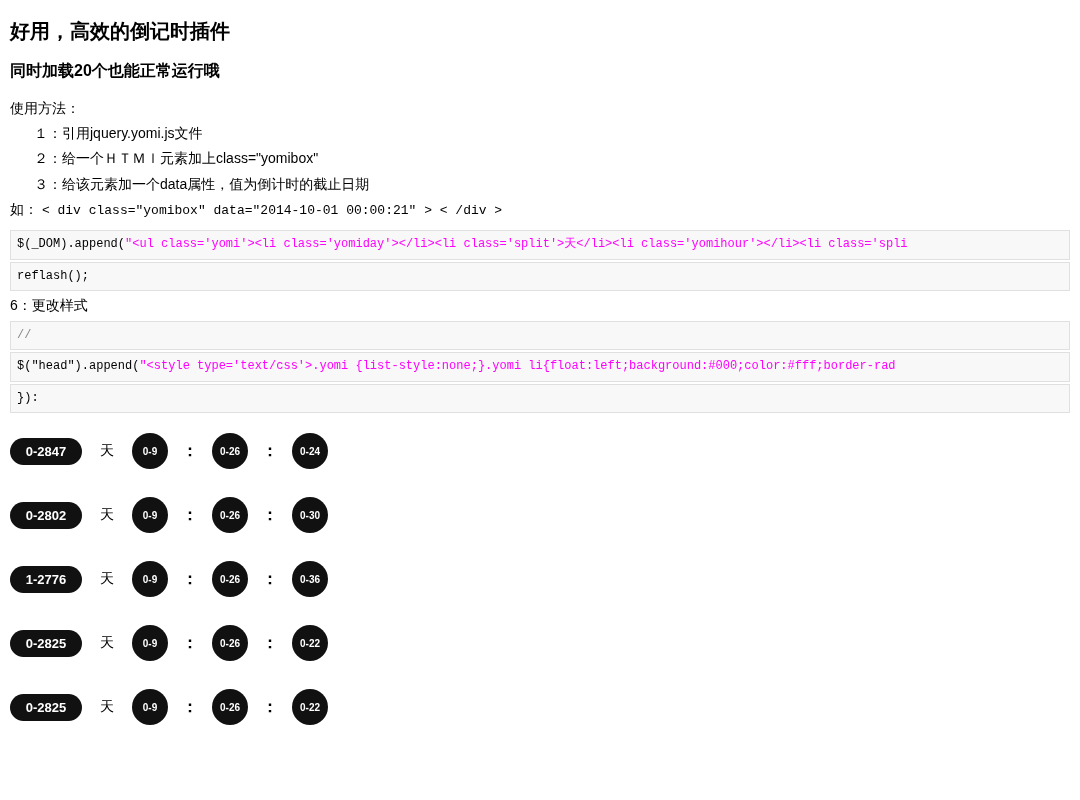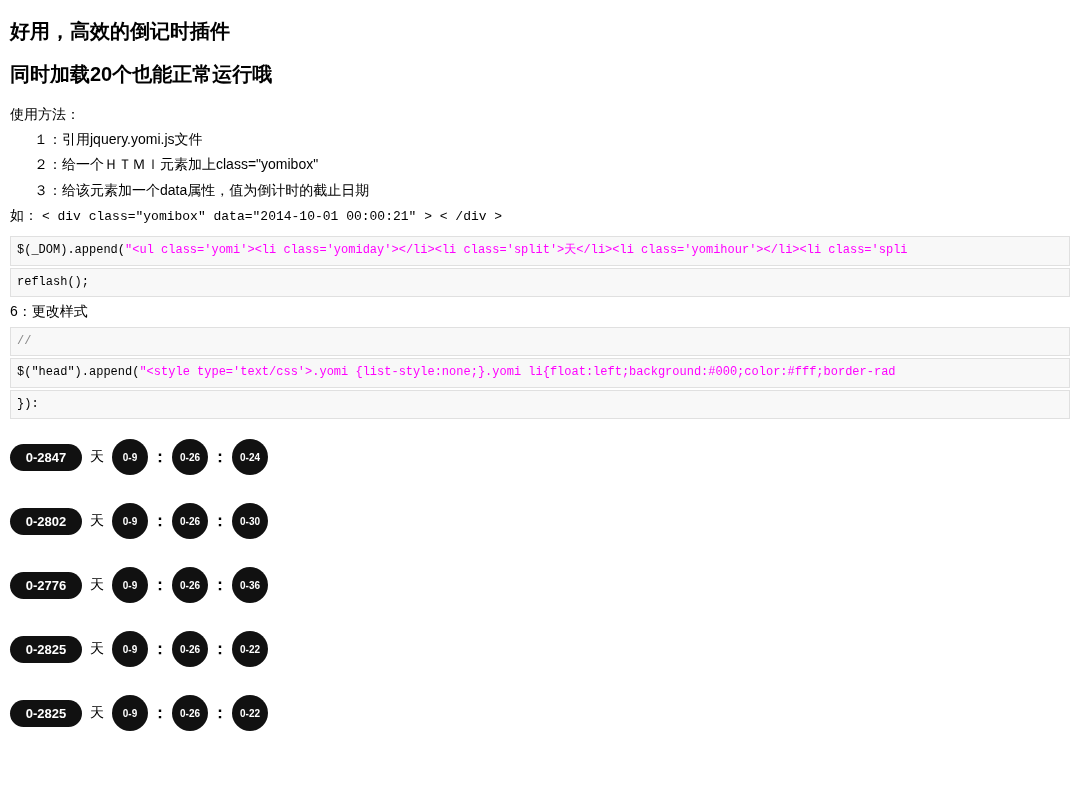--- a/index.html
+++ b/index.html
@@ -16,21 +16,21 @@
       width: 1080px;
       min-height: 800px;
     }
     .page-title {
       font-size: 20px;
       font-weight: bold;
       margin-bottom: 16px;
       margin-top: 8px;
     }
     .subtitle {
-      font-size: 20px;
+      font-size: 16px;
       font-weight: bold;
       margin-bottom: 14px;
     }
     .usage-section {
       font-size: 14px;
       line-height: 1.8;
       margin-bottom: 8px;
     }
     .usage-section .indent {
       padding-left: 24px;
@@ -59,21 +59,21 @@
     .code-line .str {
       color: #ff00ff;
     }
     .counters-section {
       margin-top: 20px;
     }
     .counter-row {
       display: flex;
       align-items: center;
       margin-bottom: 28px;
-      gap: 0px;
+      gap: 10px;
     }
     .badge {
       display: inline-flex;
       align-items: center;
       justify-content: center;
       background: #111;
       color: #fff;
       border-radius: 20px;
       font-size: 13px;
       font-weight: bold;
@@ -157,21 +157,21 @@
     <div class="counter-row">
       <span class="badge">0-2802</span>
       <span class="day-label">天</span>
       <span class="badge-small">0-9</span>
       <span class="colon">：</span>
       <span class="badge-small">0-26</span>
       <span class="colon">：</span>
       <span class="badge-small">0-30</span>
     </div>
     <div class="counter-row">
-      <span class="badge">0-2776</span>
+      <span class="badge">1-2776</span>
       <span class="day-label">天</span>
       <span class="badge-small">0-9</span>
       <span class="colon">：</span>
       <span class="badge-small">0-26</span>
       <span class="colon">：</span>
       <span class="badge-small">0-36</span>
     </div>
     <div class="counter-row">
       <span class="badge">0-2825</span>
       <span class="day-label">天</span>

